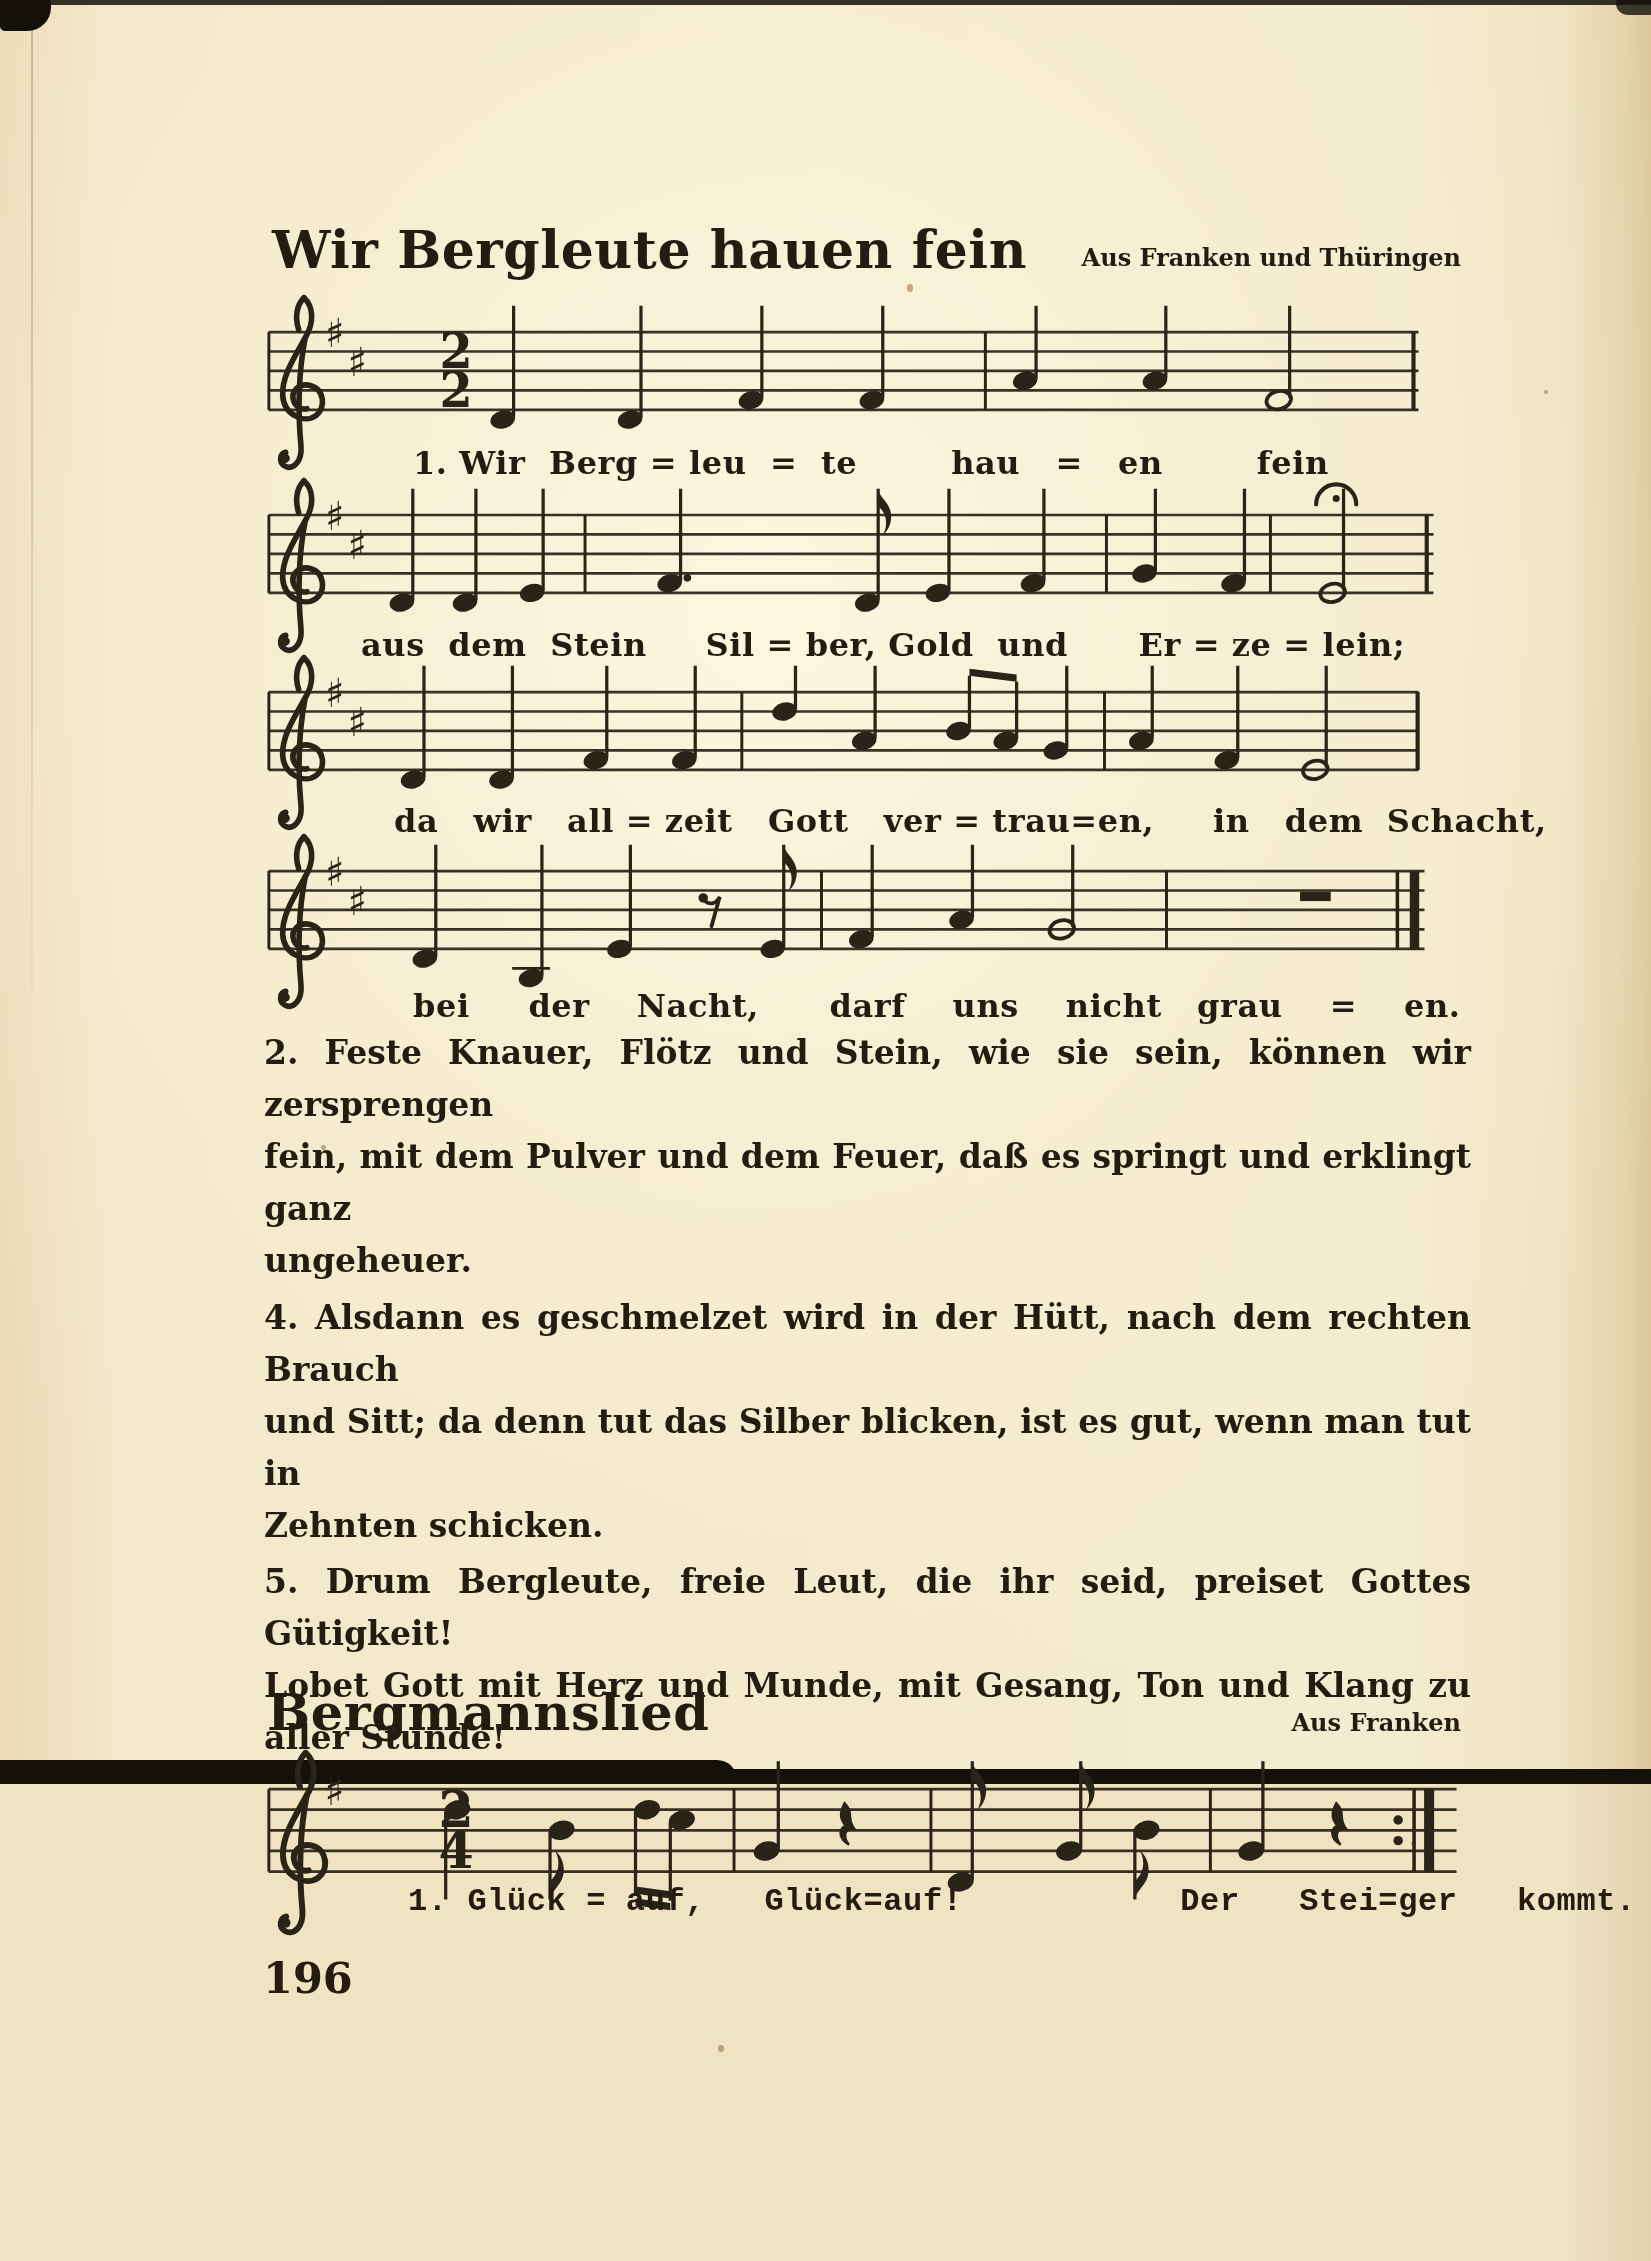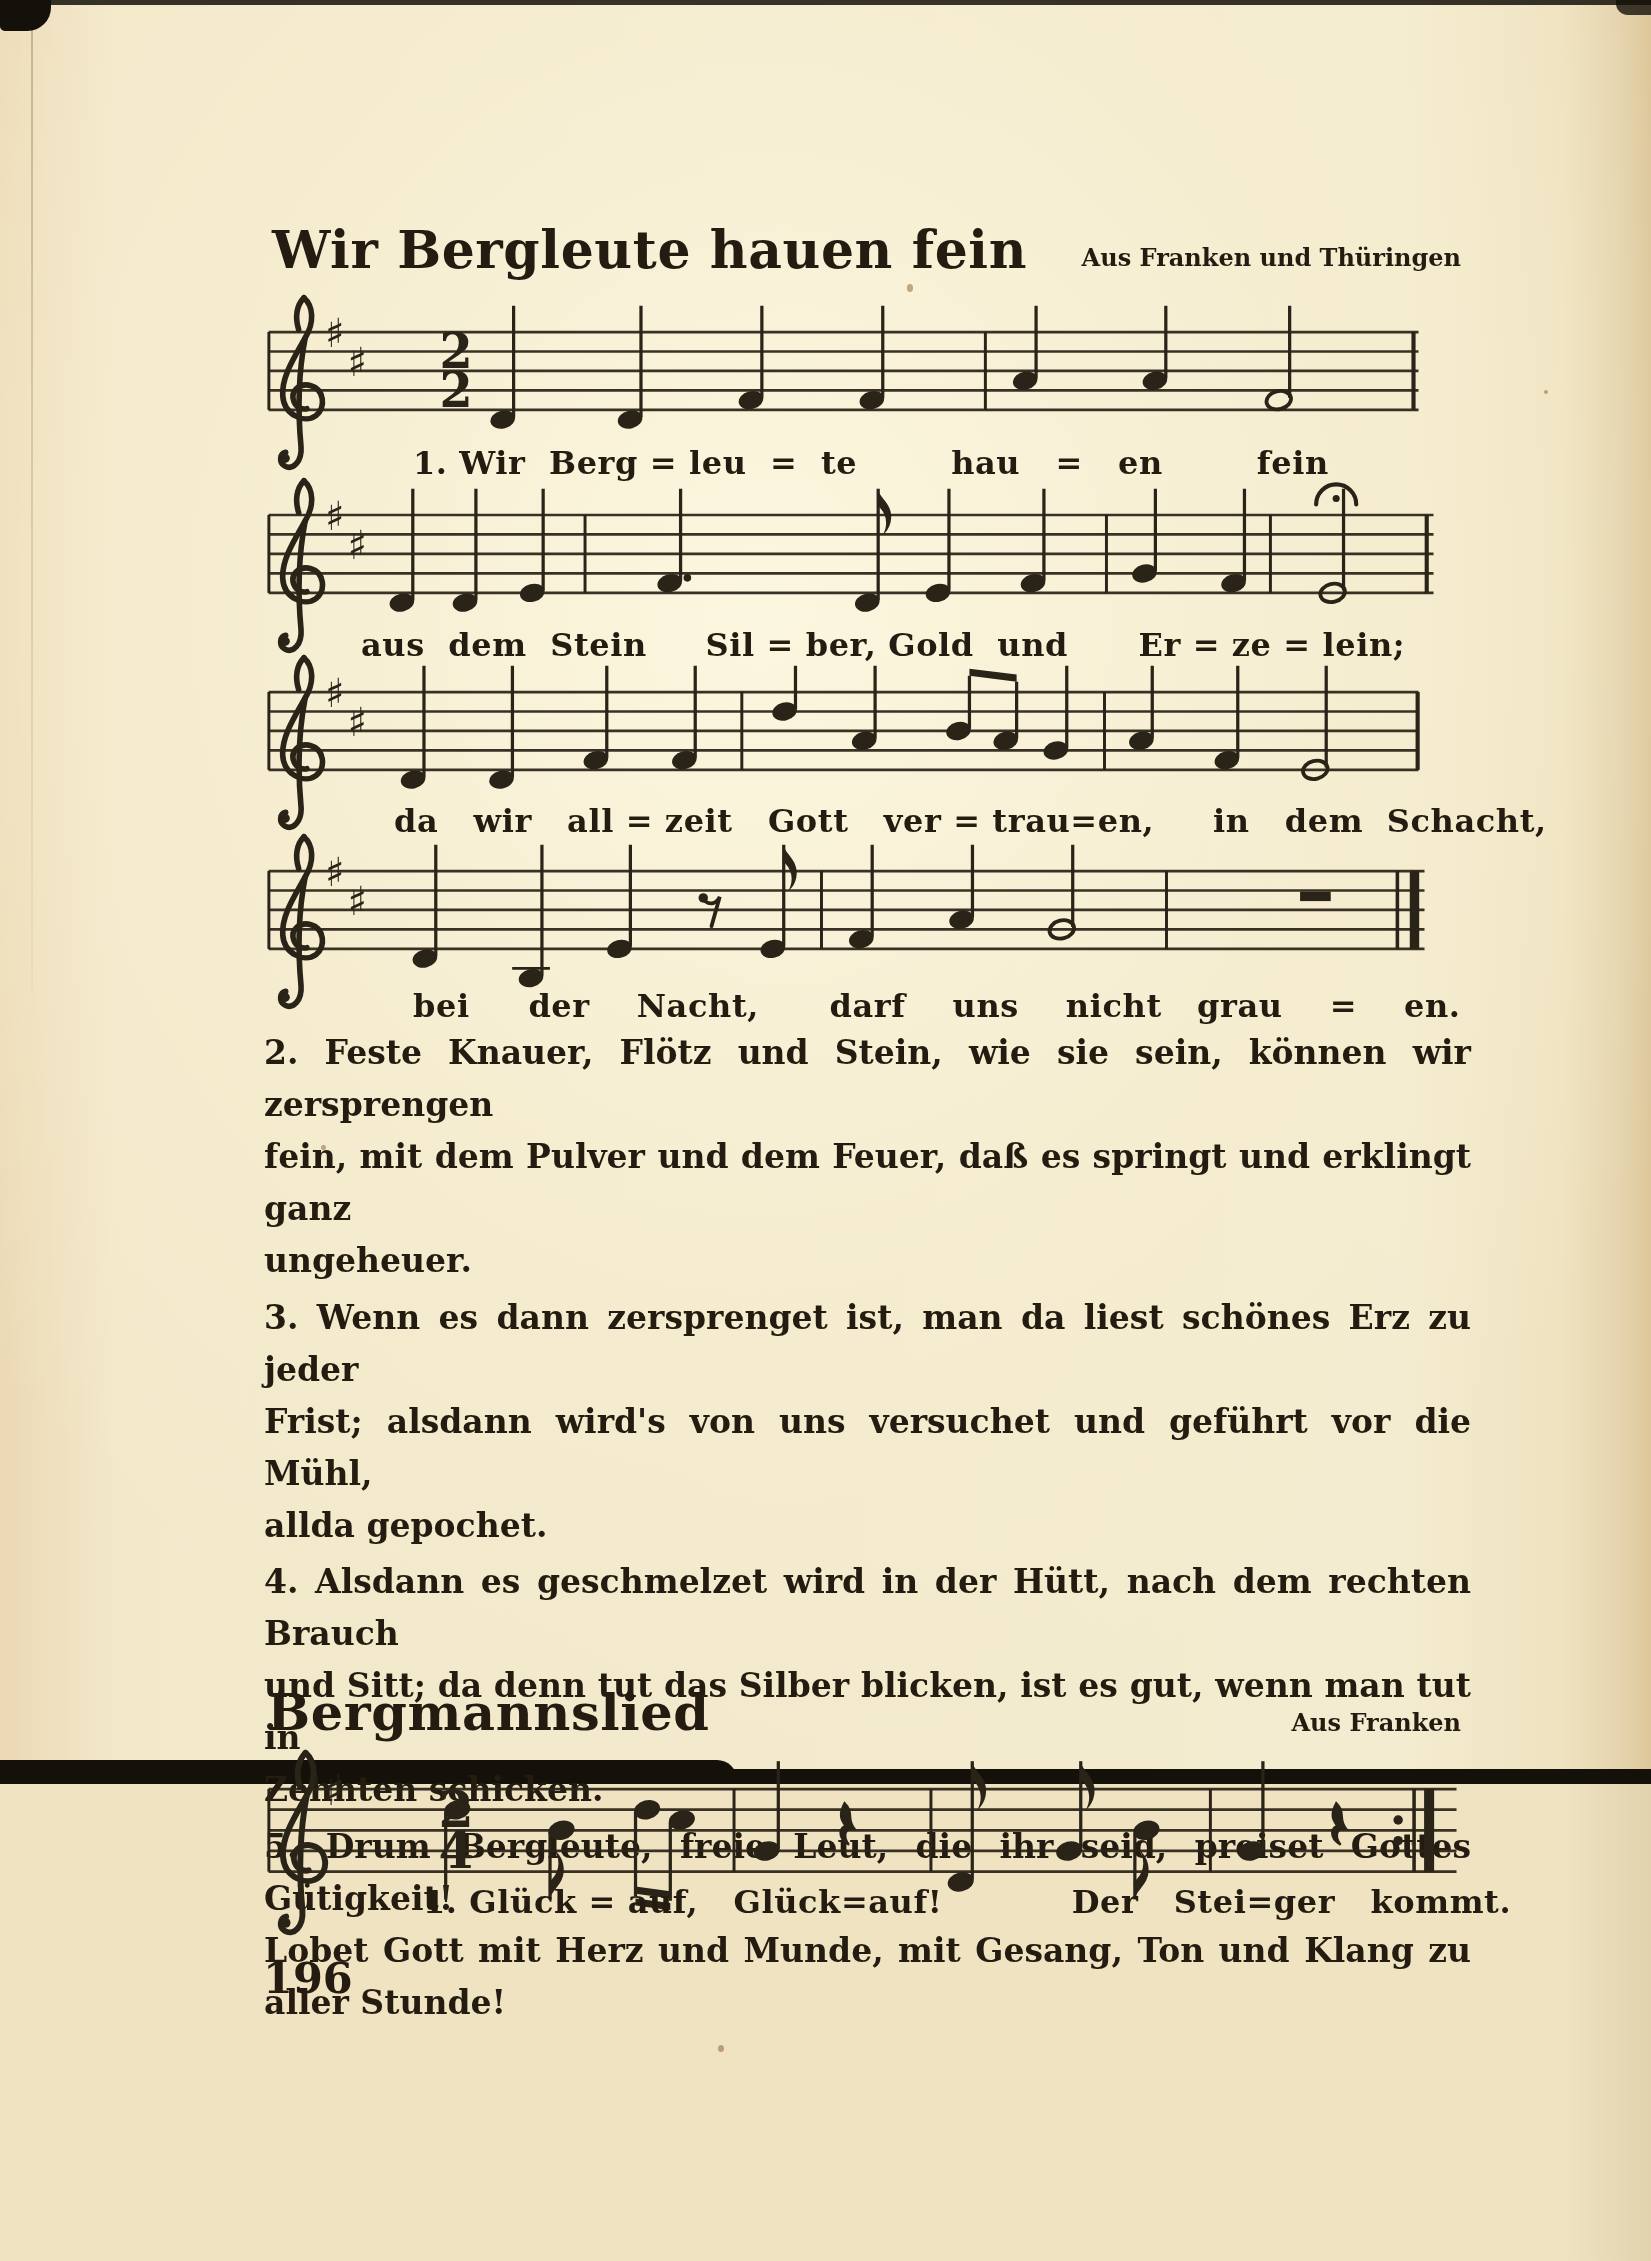--- a/index.html
+++ b/index.html
@@ -38,21 +38,21 @@
   svg.staff{position:absolute;pointer-events:none;overflow:visible;}
 
   .lyric{
     position:absolute;white-space:pre;font-size:32px;font-weight:bold;color:#241c10;
     letter-spacing:0.6px;
   }
   #lyr1{left:413px;top:444px;}
   #lyr2{left:361px;top:626px;}
   #lyr3{left:394px;top:802px;}
   #lyr4{left:413px;top:980px;margin-top:7px;}
-  #lyr5{left:423px;top:1883px;}
+  #lyr5{left:408px;top:1883px;font-family:Liberation Mono, monospace;}
 
   #verses{position:absolute;left:264px;top:1027px;width:1207px;}
   .verse{margin:0 0 4.7px 0;}
   .vline{font-size:33px;line-height:52px;font-weight:bold;color:#241c10;}
   .vline.full{text-align:justify;text-align-last:justify;}
 
   #pagenum{position:absolute;left:263px;top:1953px;font-size:43px;font-weight:bold;}
 </style>
 </head>
 <body>
@@ -243,25 +243,20 @@
       <rect x="1951" y="110" width="6" height="132" fill="#2a2317"></rect>
       <rect x="1975" y="110" width="16" height="132" fill="#2a2317"></rect>
     </svg>
   <div class="lyric" id="lyr4">bei     der    Nacht,      darf    uns    nicht   grau    =    en.</div>
 
   <div id="verses">
       <div class="verse">
         <div class="vline full">2. Feste Knauer, Flötz und Stein, wie sie sein, können wir zersprengen</div>
         <div class="vline full">fein, mit dem Pulver und dem Feuer, daß es springt und erklingt ganz</div>
         <div class="vline">ungeheuer.</div>
-      </div>
-      <div class="verse">
-        <div class="vline full">3. Wenn es dann zersprenget ist, man da liest schönes Erz zu jeder</div>
-        <div class="vline full">Frist; alsdann wird's von uns versuchet und geführt vor die Mühl,</div>
-        <div class="vline">allda gepochet.</div>
       </div>
       <div class="verse">
         <div class="vline full">4. Alsdann es geschmelzet wird in der Hütt, nach dem rechten Brauch</div>
         <div class="vline full">und Sitt; da denn tut das Silber blicken, ist es gut, wenn man tut in</div>
         <div class="vline">Zehnten schicken.</div>
       </div>
       <div class="verse">
         <div class="vline full">5. Drum Bergleute, freie Leut, die ihr seid, preiset Gottes Gütigkeit!</div>
         <div class="vline full">Lobet Gott mit Herz und Munde, mit Gesang, Ton und Klang zu</div>
         <div class="vline">aller Stunde!</div>

